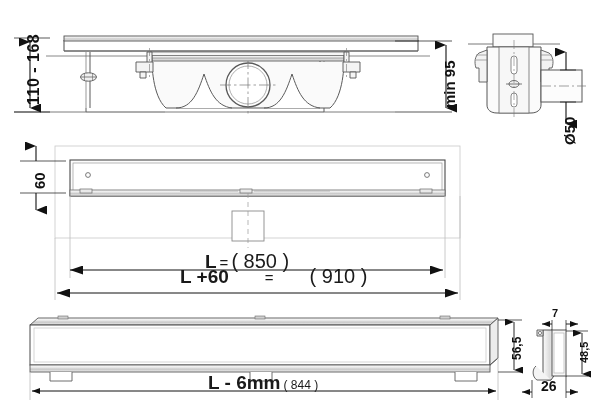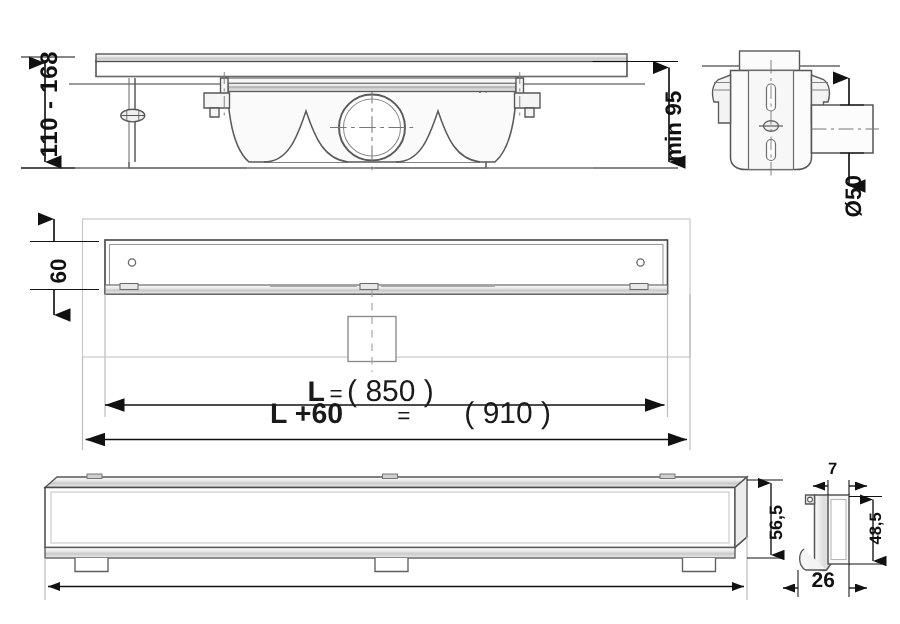--- a/index.html
+++ b/index.html
@@ -315,20 +315,24 @@
     <span class="mid">=</span>
     <span class="paren">( 850 )</span>
   </div>
 
   <div class="lbl-row" style="left:180px;top:265px;gap:36px;">
     <span class="big">L +60</span>
     <span class="mid">=</span>
     <span class="paren">( 910 )</span>
   </div>
 
+  <div class="lbl-row" style="left:208px;top:372px;">
+    <span class="big">L - 6mm</span>
+    <span class="paren-sm">( 844 )</span>
+  </div>
 
   <div class="dimtext vert t-565" style="left:511px;top:360px;">56,5</div>
 
   <div class="dimtext vert t-485" style="left:579px;top:363px;">48,5</div>
 
   <div class="dimtext t-14" style="left:552px;top:308px;">7</div>
 
   <div class="dimtext t-26" style="left:541px;top:379px;">26</div>
 
 </div>

